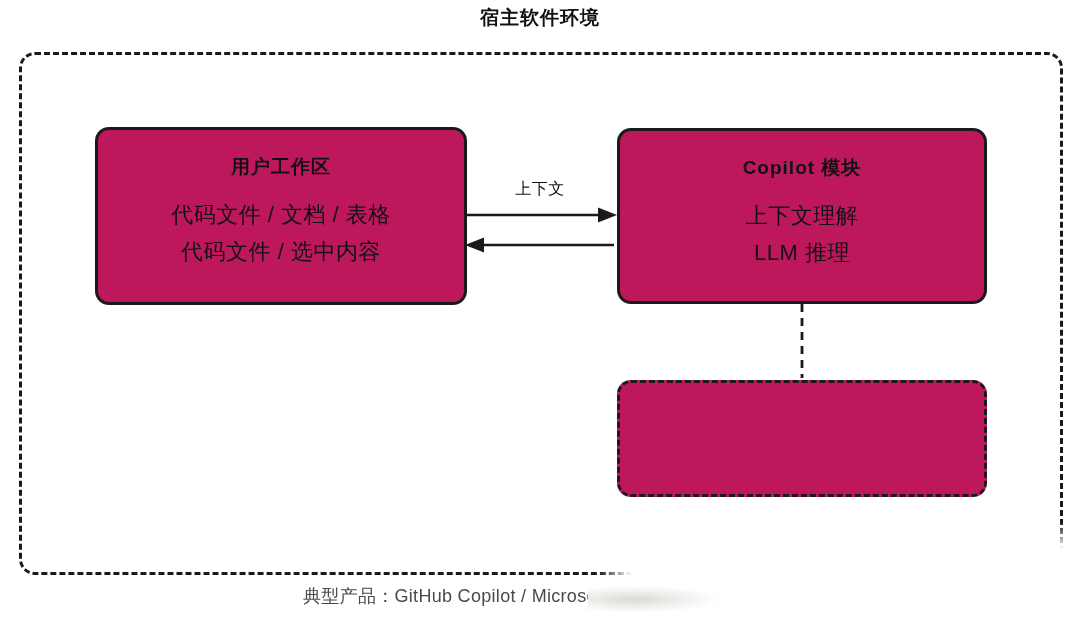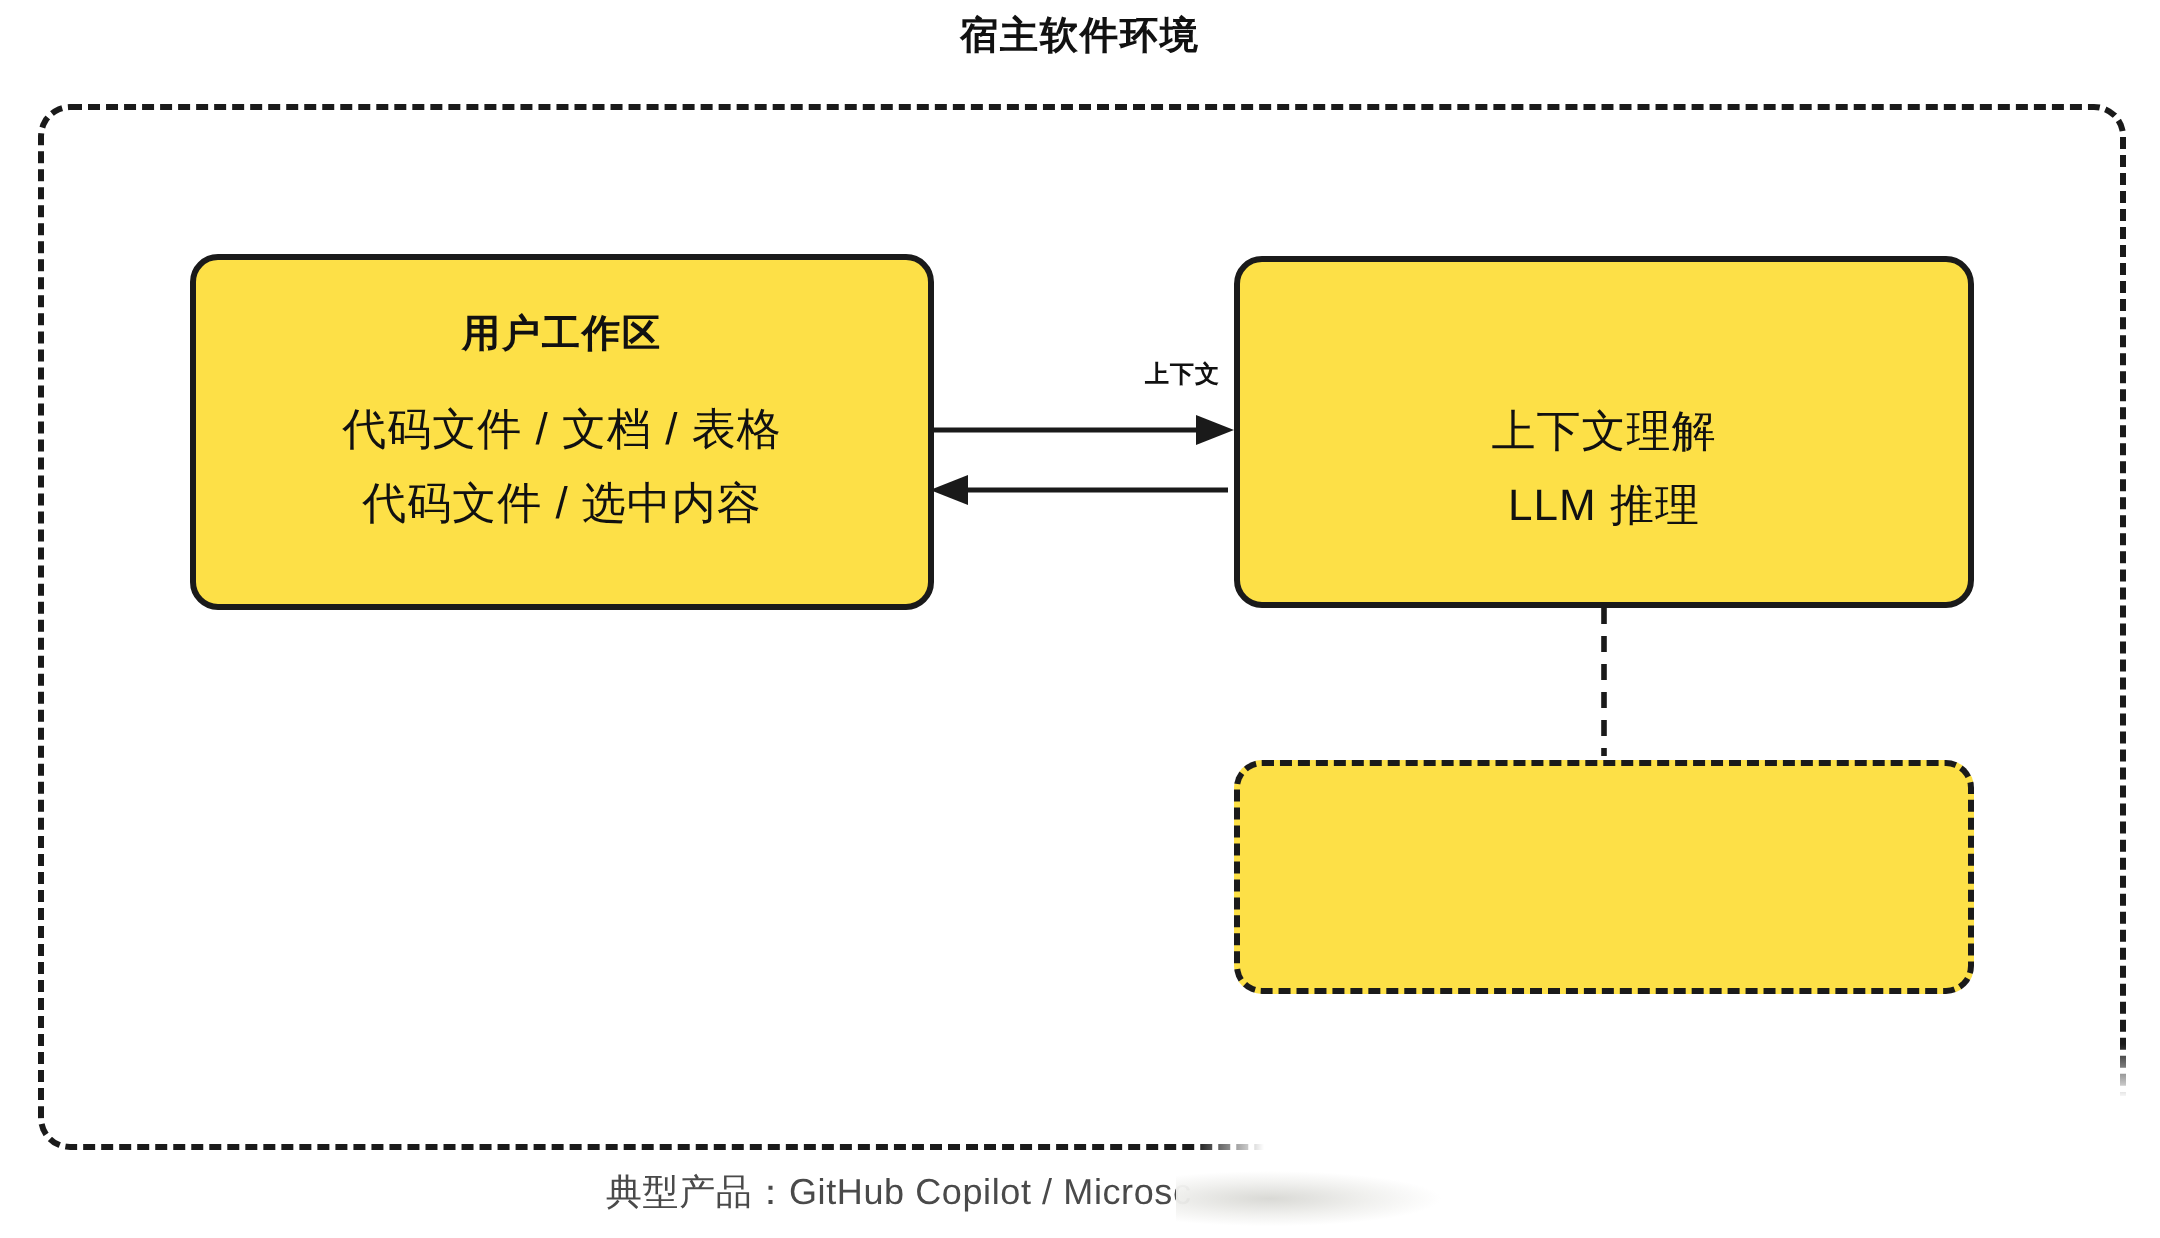--- a/index.html
+++ b/index.html
@@ -25,21 +25,21 @@
     position: absolute;
     left: 19px; top: 52px;
     width: 1038px; height: 517px;
     border: 3px dashed #1a1a1a;
     border-radius: 16px;
     background: transparent;
   }
   .node-box {
     position: absolute;
     border-radius: 14px;
-    background: #fde047;
+    background: #be185d;
   }
   .solid-box { border: 3px solid #1a1a1a; }
   .dashed-box { border: 3px dashed #1a1a1a; }
   .workspace-box { left: 95px; top: 127px; width: 366px; height: 172px; }
   .copilot-box  { left: 617px; top: 128px; width: 364px; height: 170px; }
   .cloud-box    { left: 617px; top: 380px; width: 364px; height: 111px; }
   .box-title {
     position: absolute;
     left: 0; top: 24px; width: 100%;
     text-align: center;
@@ -61,23 +61,23 @@
   .cloud-box .box-line.l2 { top: 64px; }
   .arrow-layer {
     position: absolute;
     left: 0; top: 0;
     width: 1080px; height: 619px;
     pointer-events: none;
   }
   .flow-label {
     position: absolute;
     left: 470px; width: 140px;
-    text-align: right;
-    font-size: 12px;
-    font-weight: 700;
+    text-align: center;
+    font-size: 16px;
+    font-weight: 400;
     letter-spacing: 0.5px;
     background: transparent;
   }
   .flow-label.top-label { top: 179px; }
   .flow-label.bottom-label { top: 260px; }
   .caption {
     position: absolute;
     left: 303px; top: 584px;
     font-size: 18px;
     color: #4a4a4a;
@@ -111,20 +111,21 @@
 
   <div class="outer-frame"></div>
 
   <div class="node-box solid-box workspace-box">
     <div class="box-title">用户工作区</div>
     <div class="box-line l1">代码文件 / 文档 / 表格</div>
     <div class="box-line l2">代码文件 / 选中内容</div>
   </div>
 
   <div class="node-box solid-box copilot-box">
+    <div class="box-title">Copilot 模块</div>
     <div class="box-line l1">上下文理解</div>
     <div class="box-line l2">LLM 推理</div>
   </div>
 
   <div class="node-box dashed-box cloud-box">
   </div>
 
   <svg class="arrow-layer" width="1080" height="619" viewBox="0 0 1080 619" xmlns="http://www.w3.org/2000/svg">
 
     <line x1="466" y1="215" x2="600" y2="215" stroke="#1a1a1a" stroke-width="2.6"></line>

